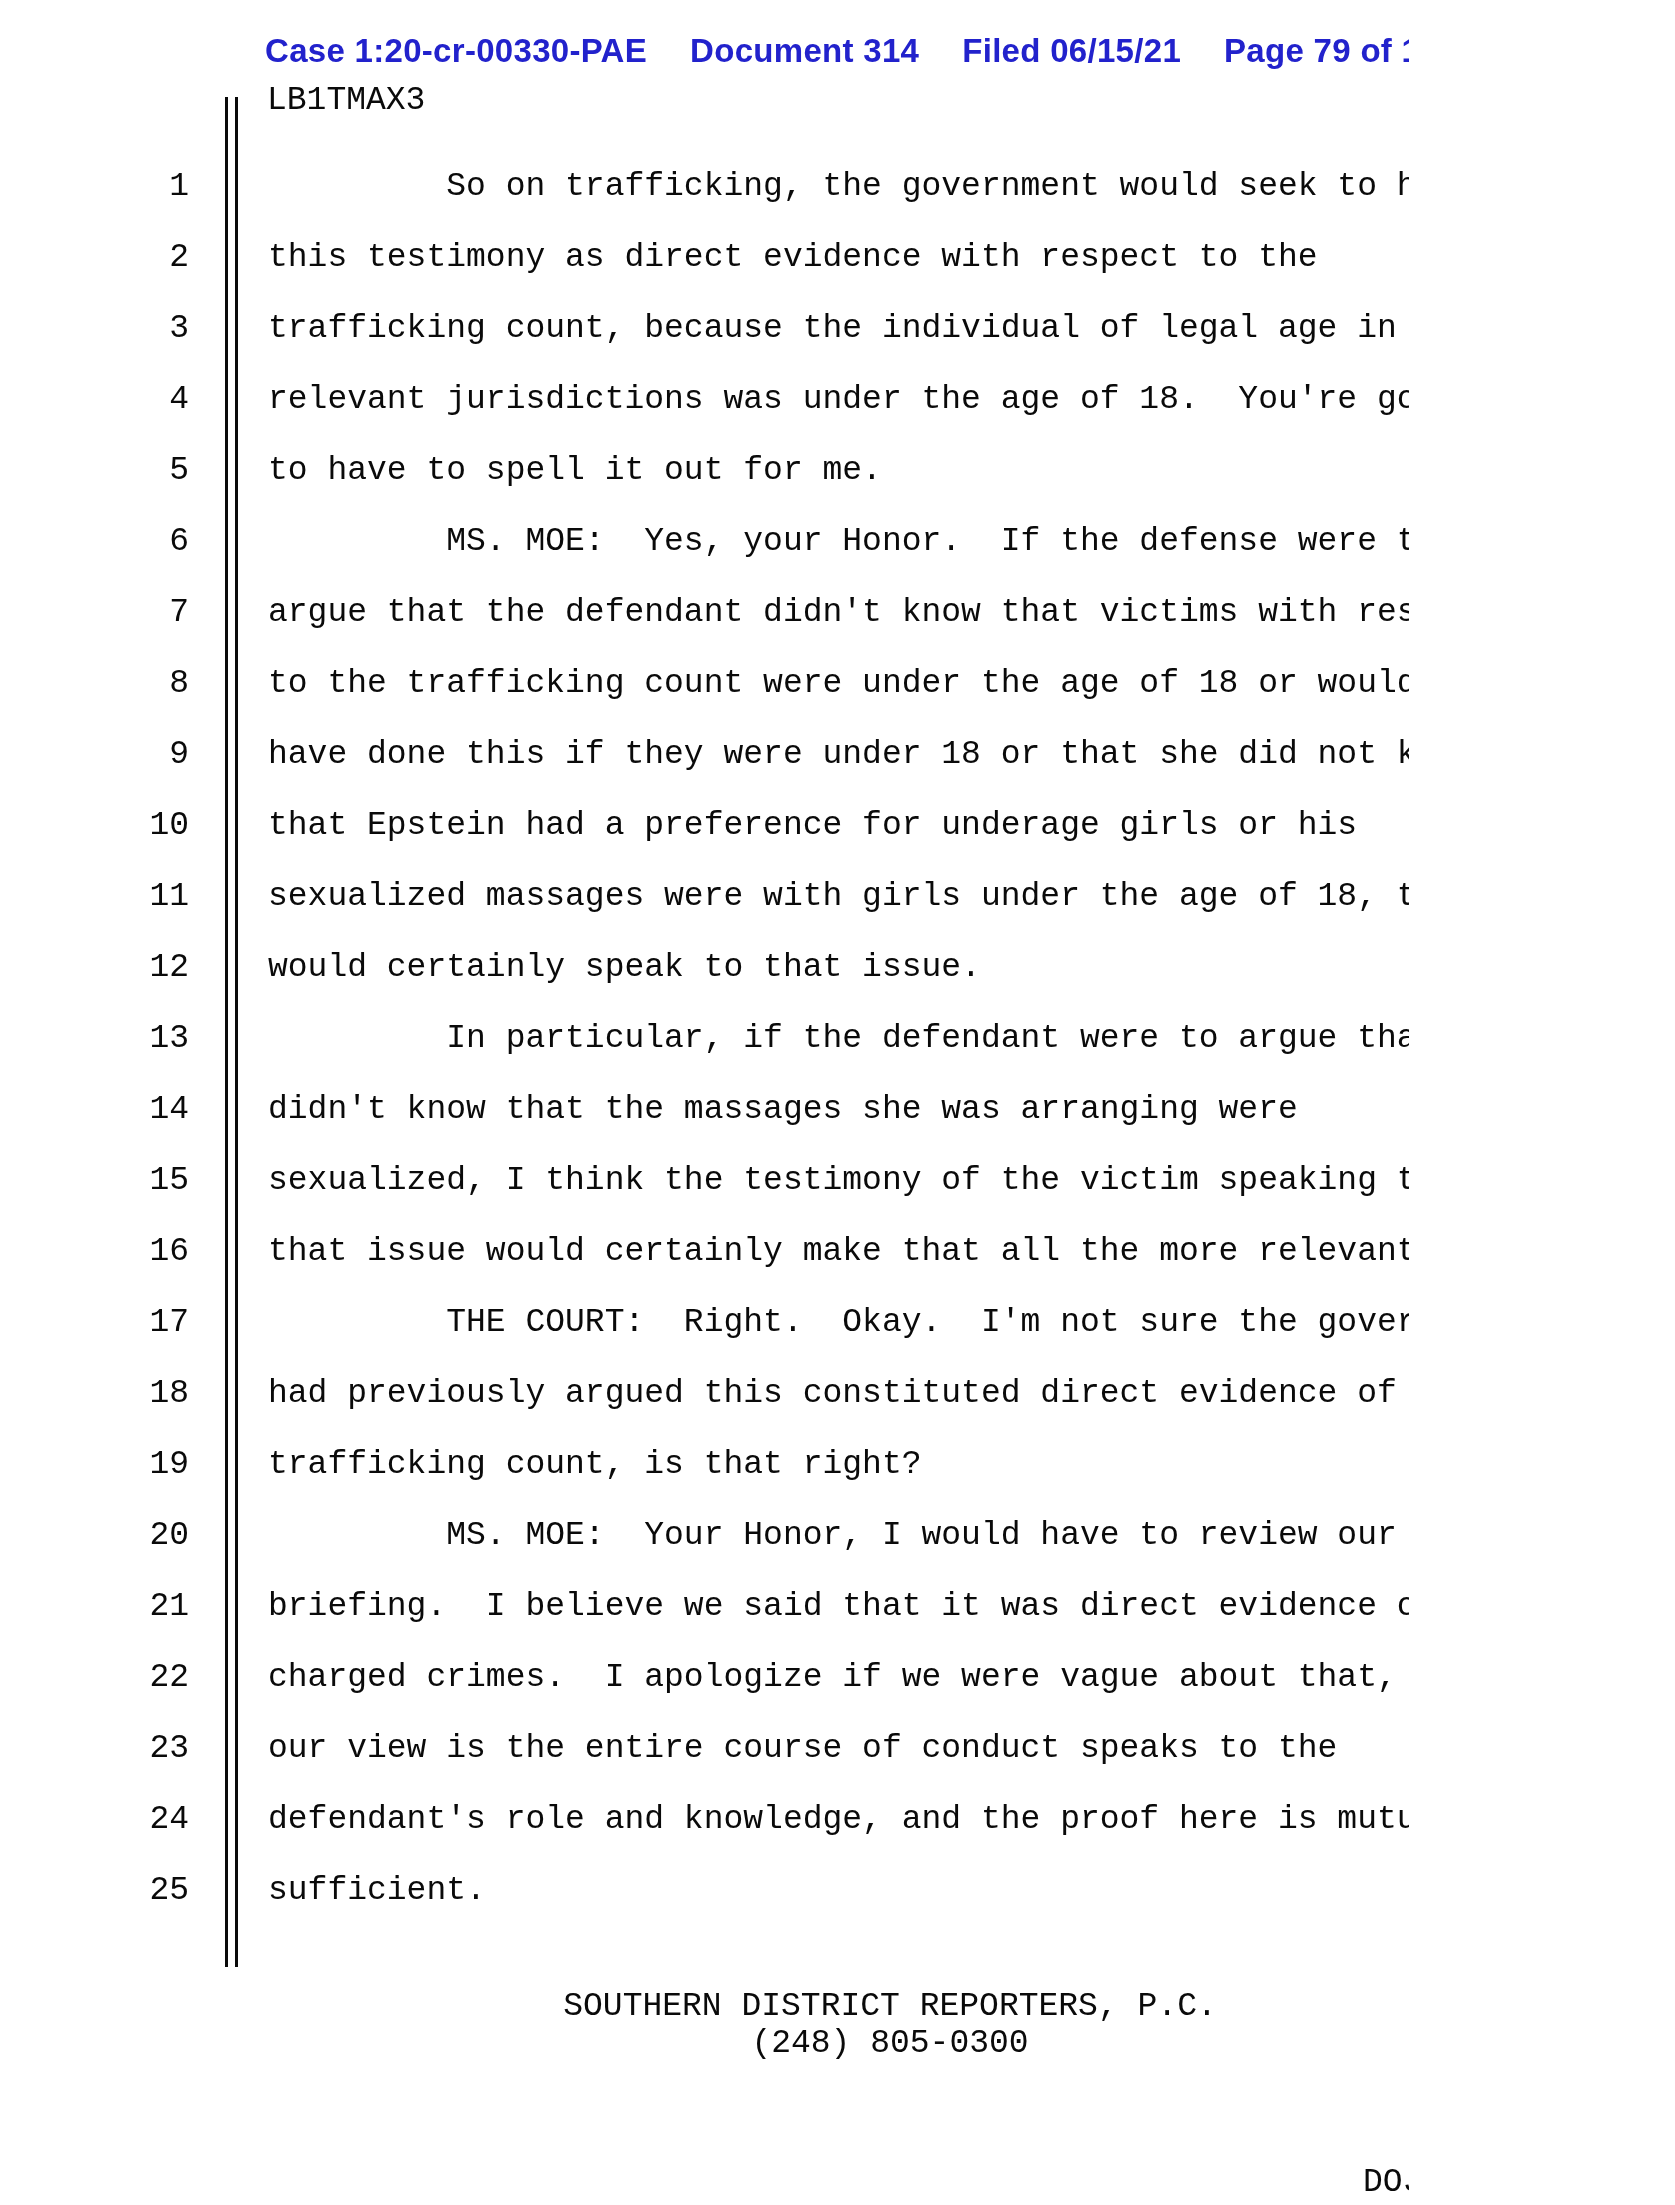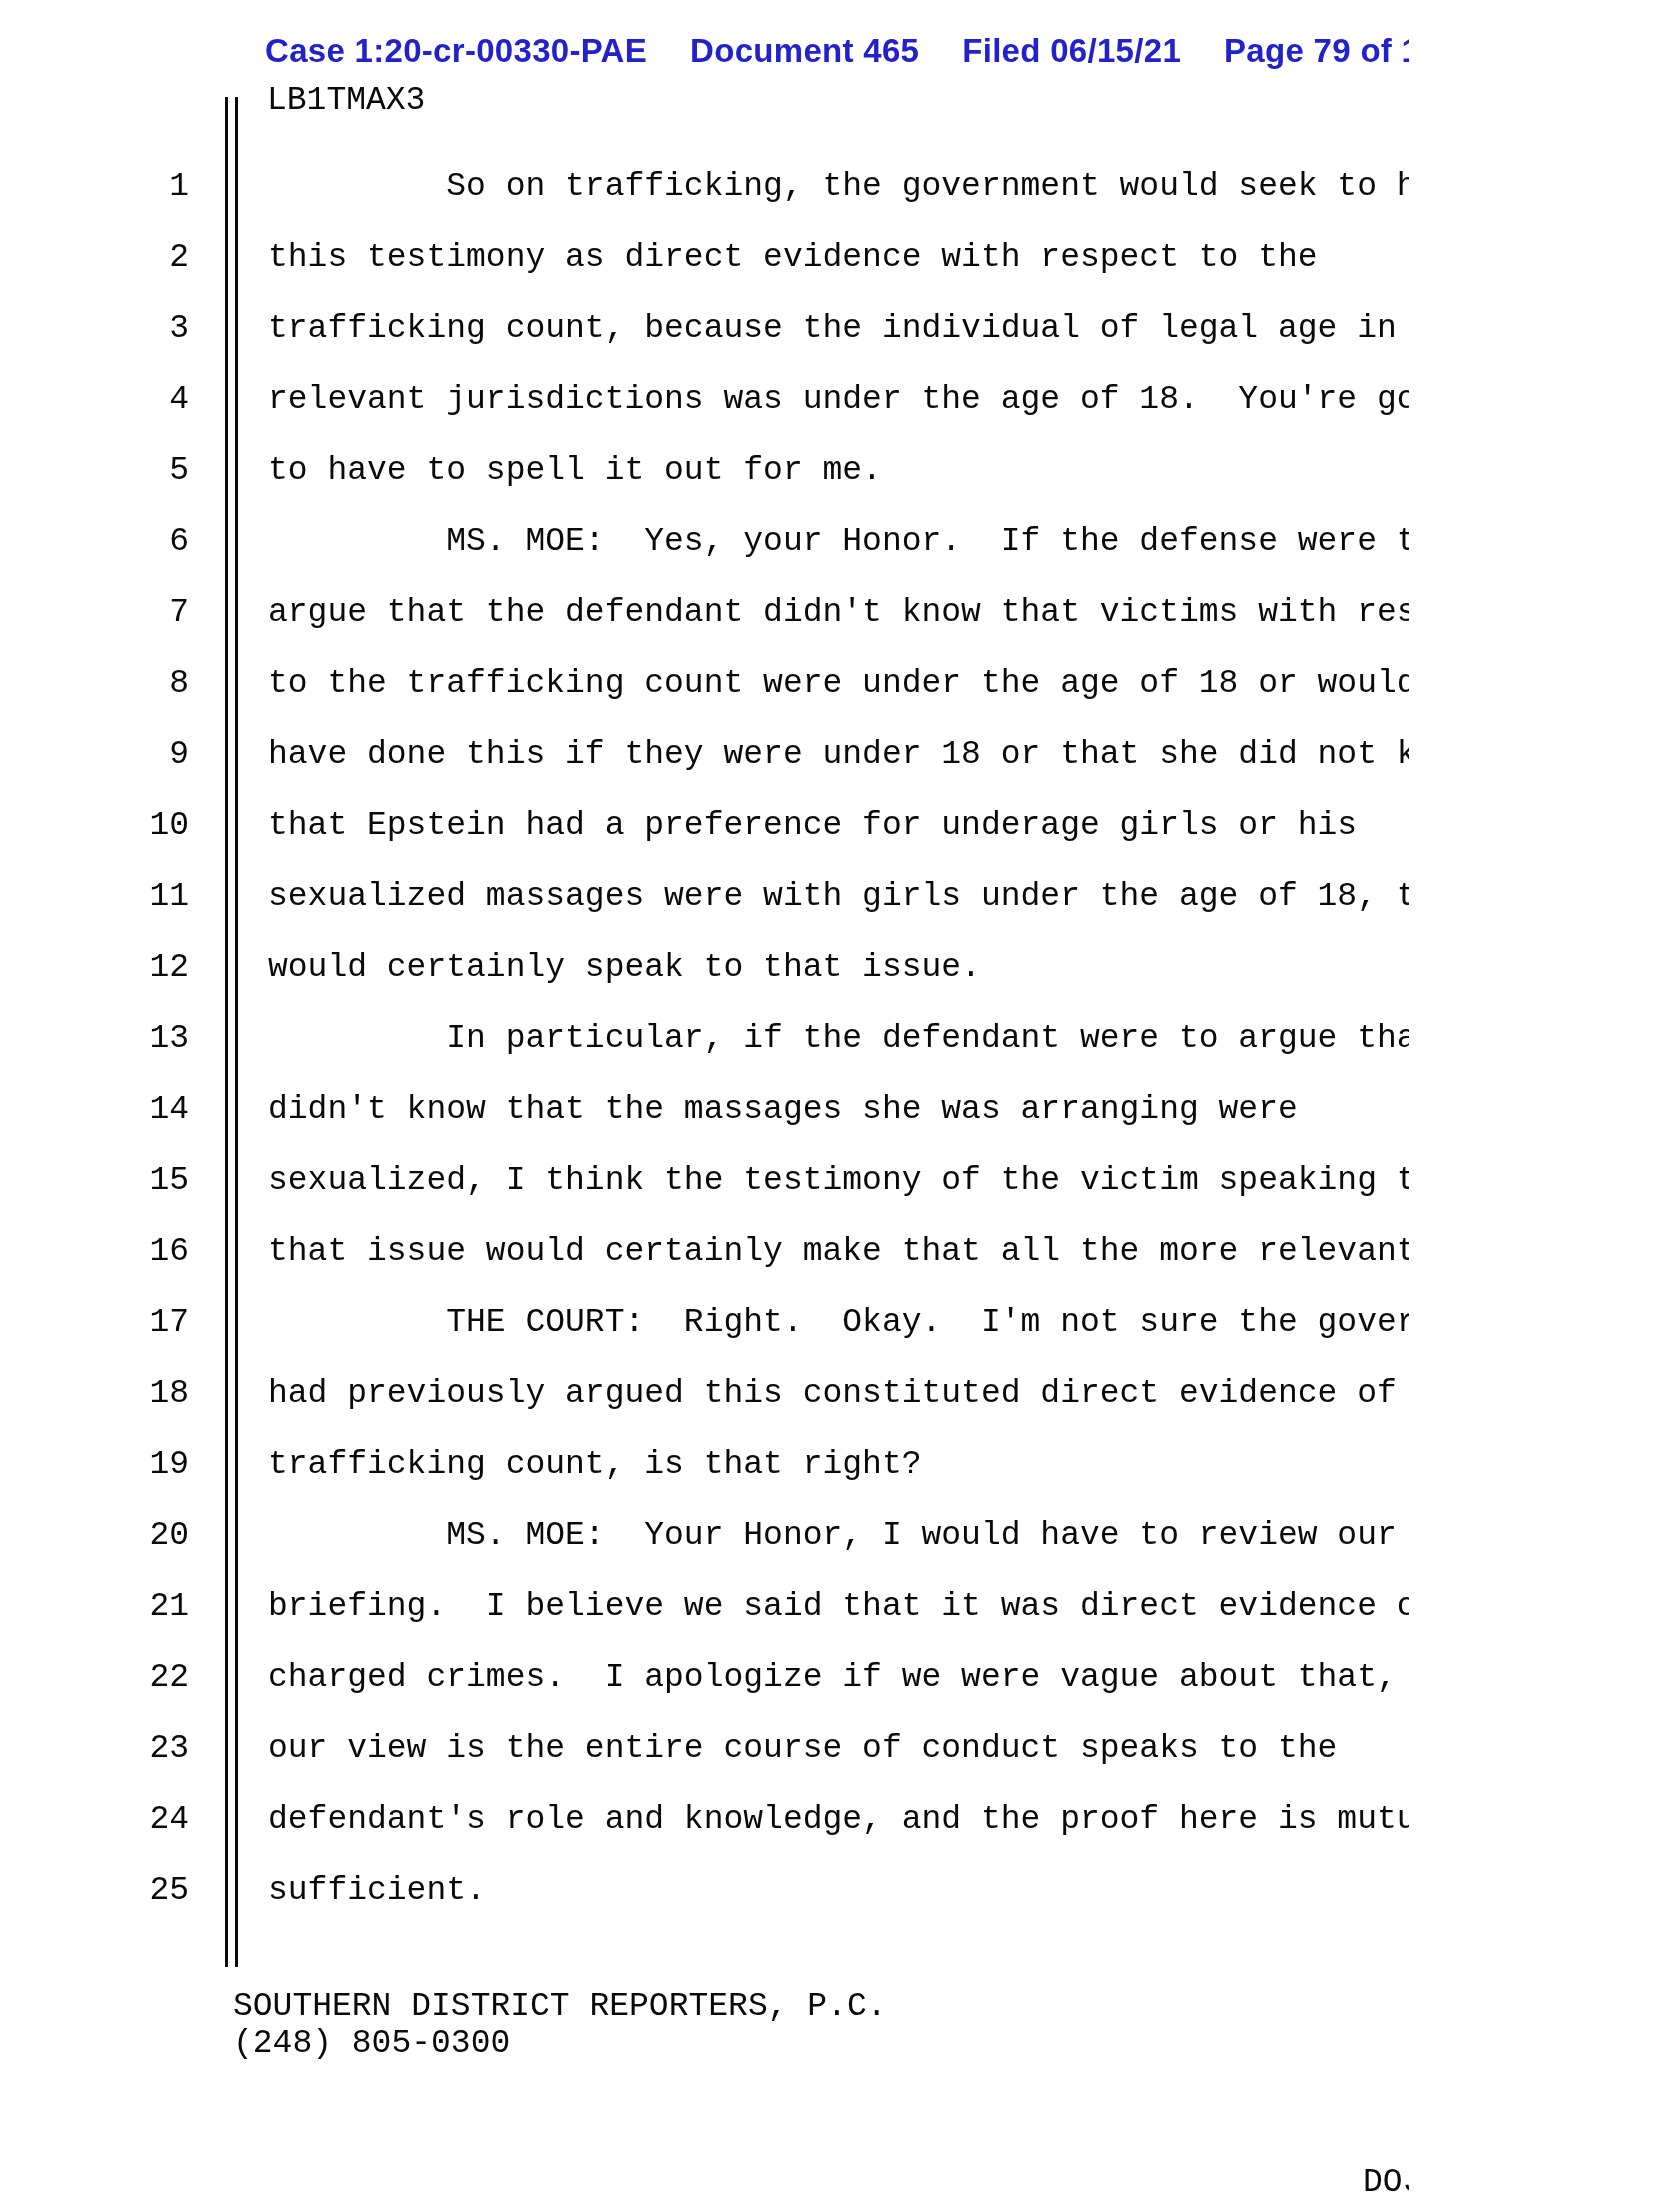--- a/index.html
+++ b/index.html
@@ -69,40 +69,41 @@
   }
   .lines{
     position:absolute;
     left:268px; top:151px;
   }
   
   .footer{
     position:absolute;
     left:233px; top:1988px;
     width:1314px;
+    text-align:center;
     font-size:33px;
     line-height:37px;
     white-space:pre;
   }
   .bates{
     position:absolute;
     left:1363px; top:2164px;
     font-size:33px;
     line-height:38px;
     white-space:nowrap;
   }
 </style>
 </head>
 <body>
 
 <div class="page">
 
   <div class="stamp">
     <span>Case 1:20-cr-00330-PAE</span>
-    <span>Document 465</span>
+    <span>Document 314</span>
     <span>Filed 06/15/21</span>
     <span>Page 79 of 181</span>
   </div>
 
   <div class="pageno">79</div>
 
   <div class="transcript-id">LB1TMAX3</div>
 
   <div class="vrule l1"></div>
   <div class="vrule l2"></div>

